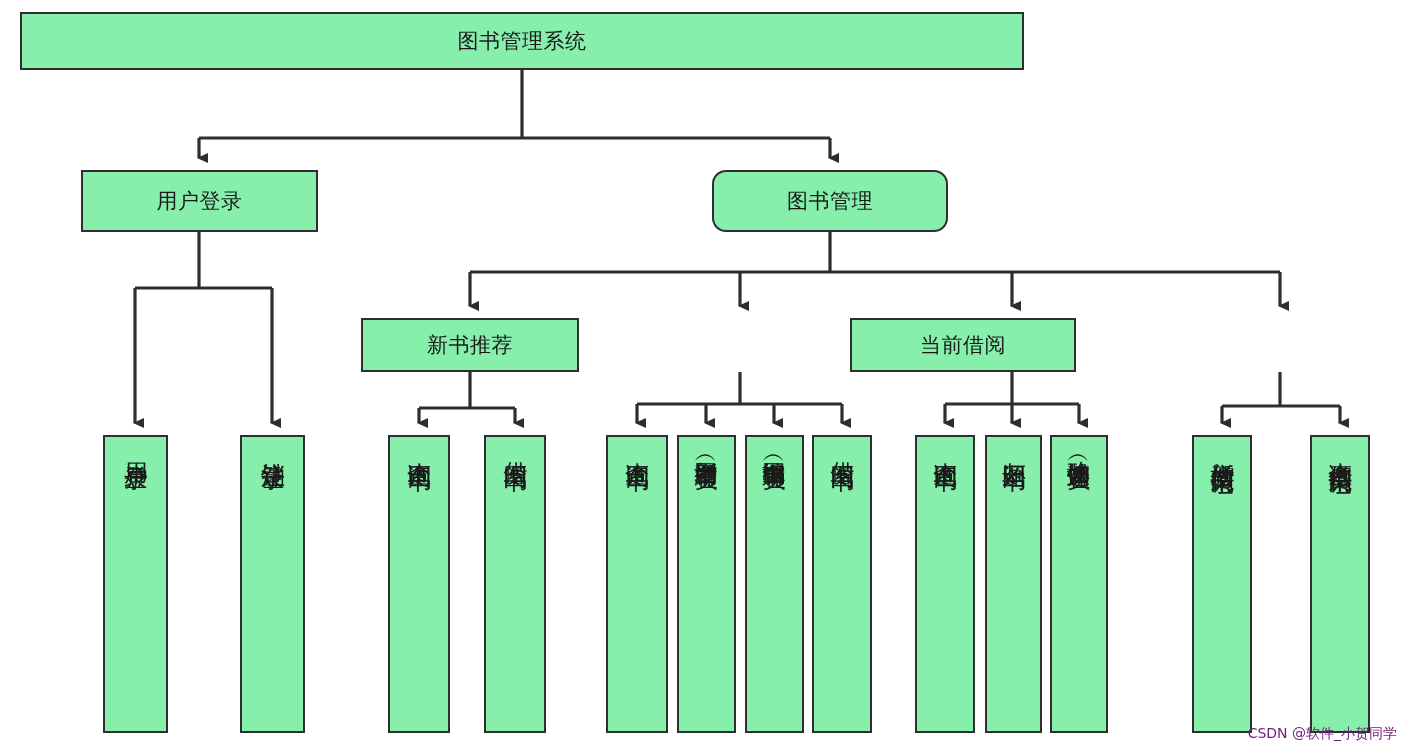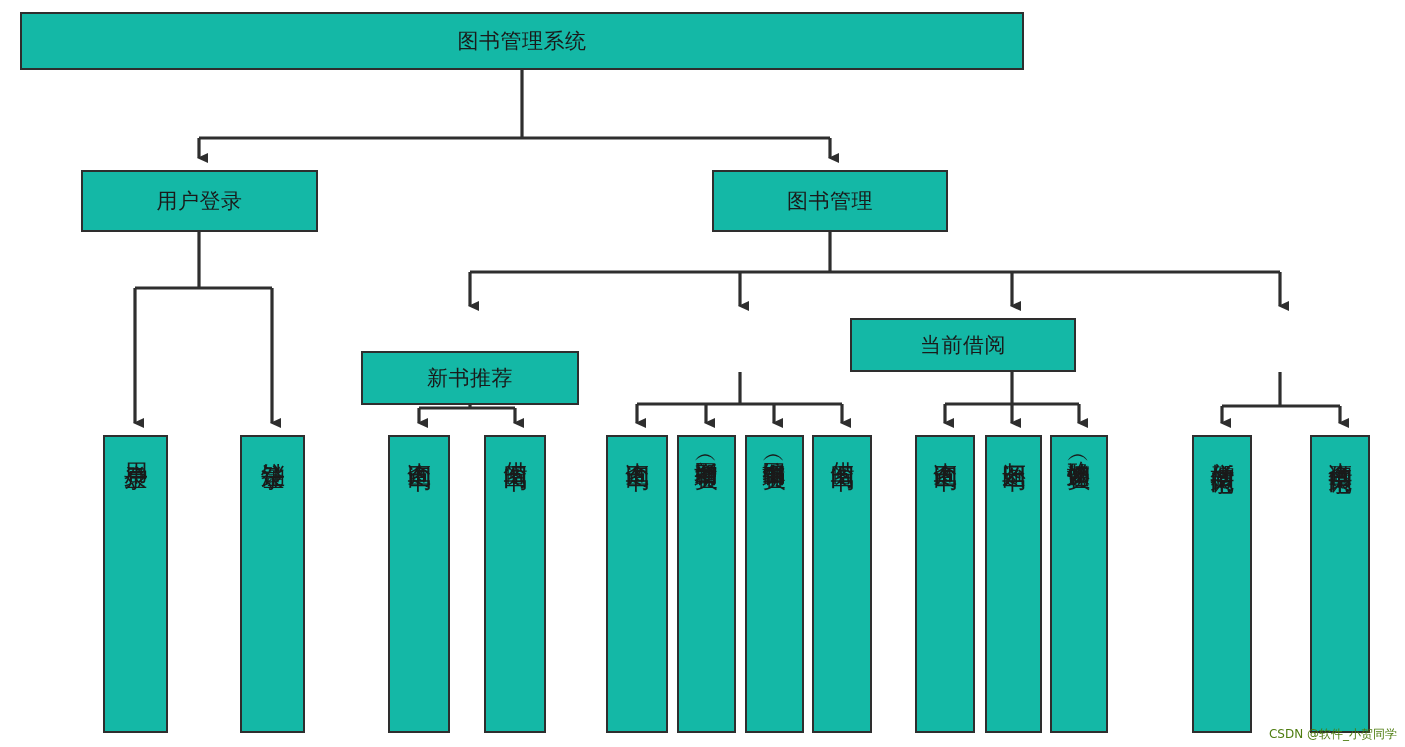--- a/index.html
+++ b/index.html
@@ -20,21 +20,21 @@
   }
   svg#edges {
     position: absolute;
     top: 0; left: 0;
     width: 1405px; height: 747px;
     pointer-events: none;
   }
   .node {
     position: absolute;
     border: 2px solid #2e2e2e;
-    background: #14b8a6;
+    background: #86efac;
     display: flex;
     align-items: center;
     justify-content: center;
     color: #1a1a1a;
   }
   .node .label {
     display: block;
     text-align: center;
     line-height: 1.18;
     letter-spacing: 0.5px;
@@ -53,22 +53,22 @@
     font-size: 24px;
     line-height: 1.05;
     letter-spacing: 2px;
     white-space: nowrap;
   }
   .node.vert.tight .label { font-size: 23px; letter-spacing: 1px; }
   #watermark {
     position: absolute;
     right: 8px;
     bottom: 4px;
-    font-size: 12px;
-    color: #4d7c0f;
+    font-size: 14px;
+    color: #701a75;
     font-family: "DejaVu Sans", "Liberation Sans", sans-serif;
     white-space: nowrap;
     user-select: none;
   }
 </style>
 </head>
 <body>
 
 <div id="diagram-root">
 
@@ -122,25 +122,25 @@
     </g>
   </svg>
 
   <div class="node horiz" style="left:20px; top:12px; width:1004px; height:58px;">
     <span class="label">图书管理系统</span>
   </div>
 
   <div class="node horiz" style="left:81px; top:170px; width:237px; height:62px;">
     <span class="label">用户登录</span>
   </div>
-  <div class="node horiz" style="left:712px; top:170px; width:236px; height:62px;">
+  <div class="node horiz" style="left:712px; top:170px; width:236px; height:62px;border-radius:14px;">
     <span class="label">图书管理</span>
   </div>
 
-  <div class="node horiz" style="left:361px; top:318px; width:218px; height:54px;margin-top:33px;">
+  <div class="node horiz" style="left:361px; top:318px; width:218px; height:54px;">
     <span class="label">新书推荐</span>
   </div>
   <div class="node horiz" style="left:850px; top:318px; width:226px; height:54px;">
     <span class="label">当前借阅</span>
   </div>
 
   <div class="node vert" style="left:103px; top:435px; width:65px; height:298px;">
     <span class="label">用户登录</span>
   </div>
   <div class="node vert" style="left:240px; top:435px; width:65px; height:298px;">

